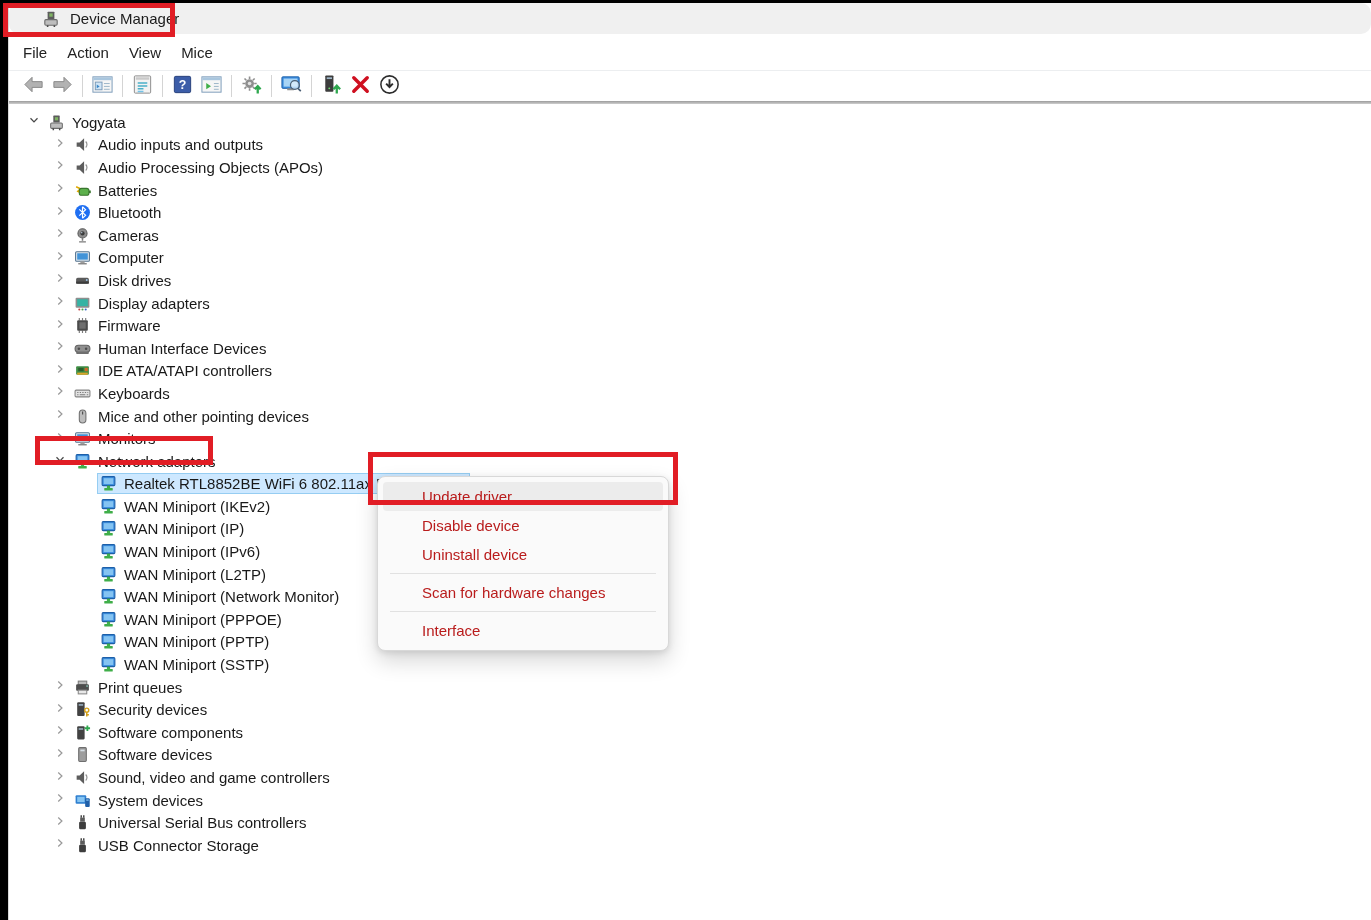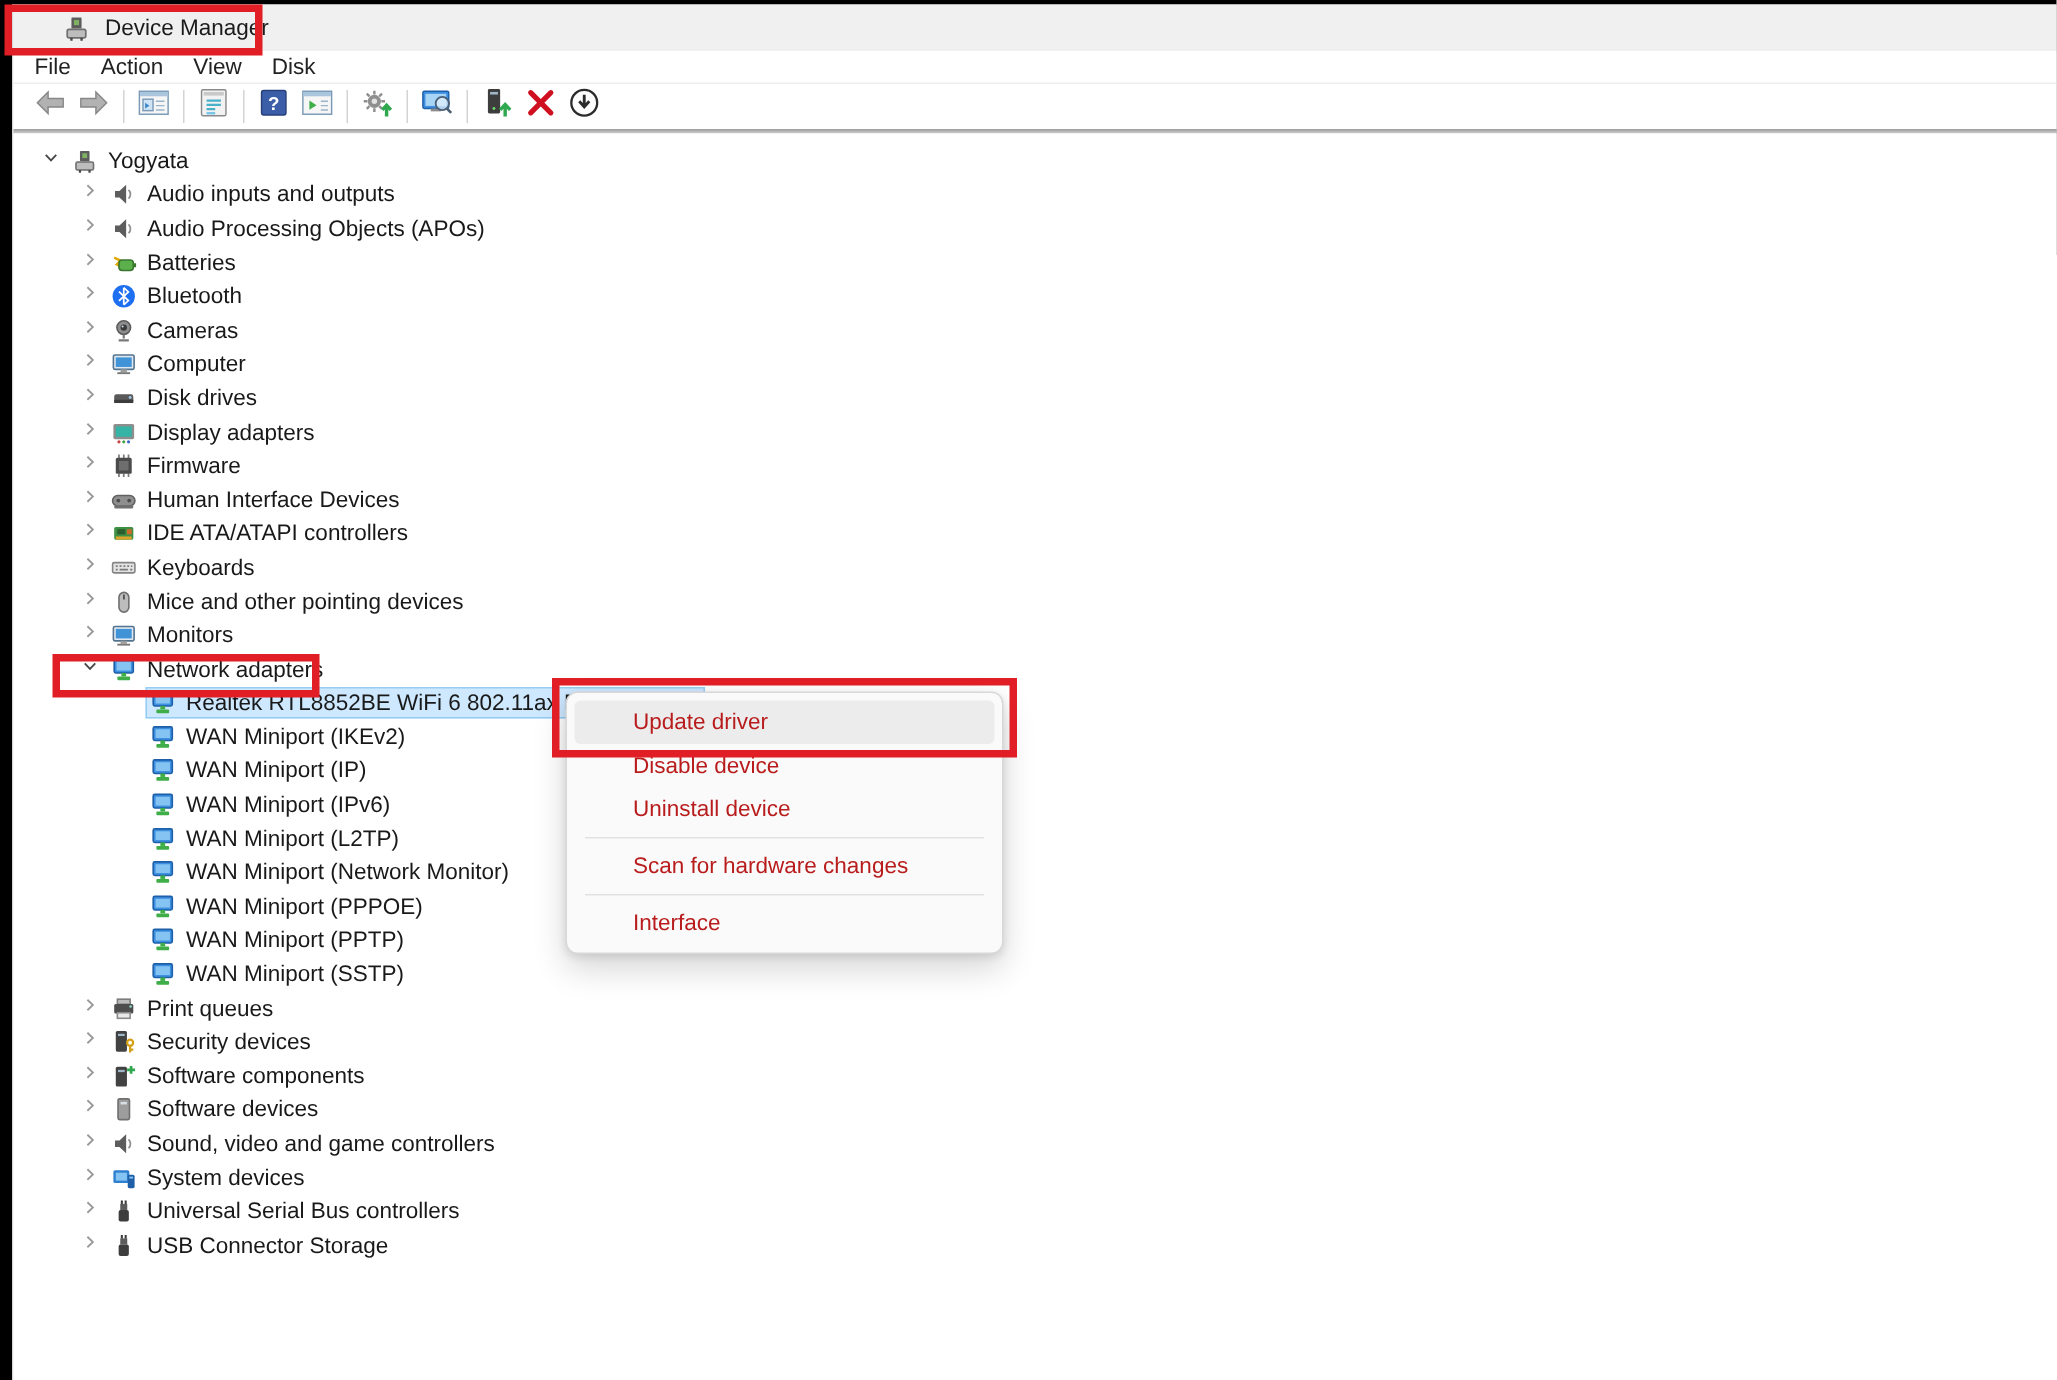--- a/index.html
+++ b/index.html
@@ -5,25 +5,25 @@
   :root{ --ann:#e11d25; }
   *{box-sizing:border-box;}
   html,body{margin:0;padding:0;}
   body{
     width:1371px;height:920px;position:relative;background:#000;
     font-family:"Liberation Sans","DejaVu Sans",sans-serif;
     overflow:hidden;-webkit-font-smoothing:antialiased;
   }
   .window{position:absolute;left:8px;top:3px;right:0;bottom:0;background:#fff;display:flex;flex-direction:column;border-left:1px solid #d9d9d9;}
   
-  .titlebar{height:31px;background:#f0f0f0;display:flex;align-items:center;padding-left:33px;flex:none;}
+  .titlebar{height:31px;background:#f0f0f0;display:flex;align-items:center;padding-left:33px;flex:none;border-radius:10px;}
   .titlebar .appicon{width:18px;height:18px;flex:none;margin-right:10px;}
   .titlebar .title{font-size:15px;color:#1b1b1b;}
   
-  .menubar{height:22px;background:#fff;display:flex;align-items:center;padding-left:4px;flex:none;border-bottom:1px solid #eceef0;}
+  .menubar{height:37px;background:#fff;display:flex;align-items:center;padding-left:4px;flex:none;border-bottom:1px solid #eceef0;}
   .mi{font-size:15px;color:#222;padding:2px 10px;cursor:default;}
   
   .toolbar{height:30px;background:#fff;display:flex;align-items:center;padding-left:10px;flex:none;}
   .tbtn{width:27px;height:26px;display:flex;align-items:center;justify-content:center;flex:none;margin:0 1px;}
   .tbtn svg{width:23px;height:23px;}
   .tsep{width:1px;height:22px;background:#d4d4d4;margin:0 5px;flex:none;}
   .toolbar-edge{height:3px;background:linear-gradient(#9b9b9b,#cfcfcf);flex:none;}
   
   .content{flex:1;position:relative;background:#fff;overflow:hidden;}
   .tree{position:absolute;left:0;top:7px;right:0;}
@@ -61,21 +61,21 @@
           <rect x="6.5" y="3" width="3" height="3" fill="#7fb363"></rect>
           <rect x="2.5" y="8.5" width="11" height="5" rx="1" fill="#bdbdbd" stroke="#6e6e6e"></rect>
           <path d="M5 13.5v1.7M11 13.5v1.7" stroke="#4a4a4a" stroke-width="1.4"></path>
         </svg></span>
     <span class="title">Device Manager</span>
   </div>
   <div class="menubar" id="menubar">
       <div class="mi">File</div>
       <div class="mi">Action</div>
       <div class="mi">View</div>
-      <div class="mi">Disk</div>
+      <div class="mi">Mice</div>
     </div>
   <div class="toolbar" id="toolbar">
       <div class="tbtn">
         <span><svg xmlns="http://www.w3.org/2000/svg" viewBox="0 0 24 24">
             <path d="M10.5 4.5L3 12l7.5 7.5v-4.5H21v-6H10.5z" fill="#b2b2b2" stroke="#878787"></path>
           </svg></span>
       </div>
       <div class="tbtn">
         <span><svg xmlns="http://www.w3.org/2000/svg" viewBox="0 0 24 24">
             <path d="M13.5 4.5L21 12l-7.5 7.5v-4.5H3v-6h10.5z" fill="#b2b2b2" stroke="#878787"></path>

